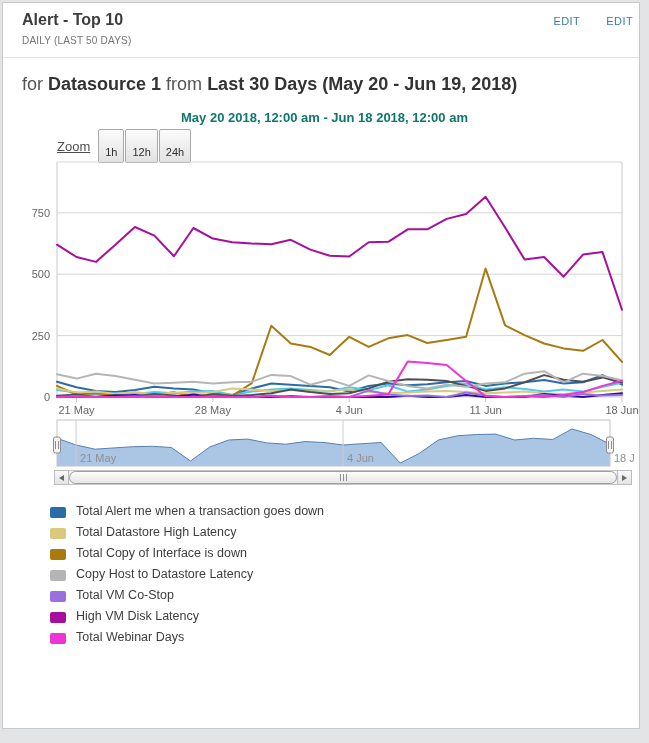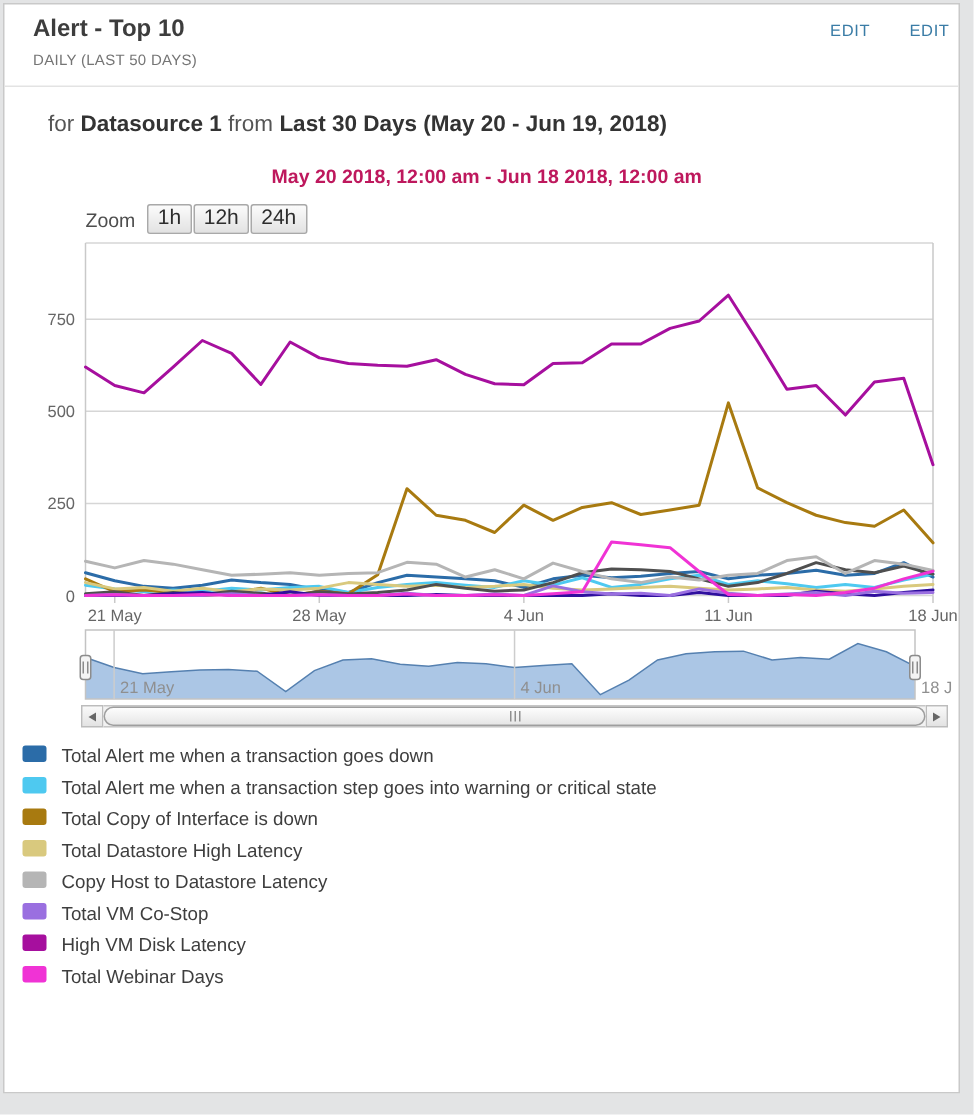--- a/index.html
+++ b/index.html
@@ -14,29 +14,29 @@
   }
   .layer{position:absolute;left:-3px;top:-3px;width:649px;height:594px;}
   .abs{position:absolute;}
 
   .widget-title{left:22px;top:11px;font-size:16px;font-weight:700;color:#3d3d3d;}
   .widget-subtitle{left:22px;top:35px;font-size:10px;color:#757575;letter-spacing:.2px;}
   .header-links{top:15px;right:16px;font-size:11px;letter-spacing:.4px;}
   .header-link{color:#3a7ca6;cursor:pointer;margin-left:23px;text-decoration:none;}
   .header-divider{left:3px;top:57px;width:636px;height:0;border-top:1px solid #e3e3e3;}
 
-  .context-row{left:32px;top:74px;font-size:15px;color:#555;}
+  .context-row{left:22px;top:74px;font-size:18px;color:#555;}
   .context-row .b{font-weight:700;color:#333;}
 
-  .chart-title{left:0;top:110px;width:649px;text-align:center;font-size:13px;font-weight:700;color:#be185d;}
+  .chart-title{left:0;top:110px;width:649px;text-align:center;font-size:13px;font-weight:700;color:#0f766e;}
 
   .zoom-row{left:57px;top:136px;display:flex;align-items:center;height:20px;}
-  .zoom-label{font-size:13px;color:#4e4e4e;margin-right:8px;}
+  .zoom-label{font-size:13px;color:#4e4e4e;margin-right:8px;text-decoration:underline;}
   .zoom-btn{
-    font-size:14px;color:#2d2d2d;padding:0 6px 3px;line-height:1.1;
+    font-size:11px;color:#2d2d2d;padding:16px 6px 3px;line-height:1.1;
     border:1px solid #a9a9a9;border-radius:2px;margin-right:1px;
     background:linear-gradient(#fbfbfb,#e2e2e2);cursor:pointer;
   }
 
   svg.chart-svg{position:absolute;left:0;top:0;pointer-events:none;}
   svg text{font-family:"Liberation Sans",sans-serif;}
 
   .scrollbar{left:54px;top:470px;width:578px;height:15px;display:flex;}
   .scroll-btn{
     width:15px;height:15px;box-sizing:border-box;flex:none;cursor:pointer;
@@ -53,21 +53,21 @@
     background:linear-gradient(#fdfdfd,#e6e6e6);
     display:flex;align-items:center;justify-content:center;
   }
   .grip{display:flex;gap:2px;}
   .grip i{display:block;width:1px;height:7px;background:#8f8f8f;}
   .tri{width:0;height:0;}
   .tri-left{border-top:3.5px solid transparent;border-bottom:3.5px solid transparent;border-right:5px solid #666;}
   .tri-right{border-top:3.5px solid transparent;border-bottom:3.5px solid transparent;border-left:5px solid #666;}
 
   .legend{left:15px;top:497px;}
-  .legend-item{display:flex;align-items:flex-start;height:21px;cursor:pointer;}
+  .legend-item{display:flex;align-items:flex-end;height:21px;cursor:pointer;margin-left:35px;}
   .swatch{width:16px;height:11px;border-radius:2px;margin-right:10px;flex:none;}
   .legend-label{font-size:12.5px;color:#3e3e3e;}
 </style>
 </head>
 <body>
 
 <div class="card">
   <div class="layer">
 
     <div class="abs widget-title">Alert - Top 10</div>
@@ -159,30 +159,26 @@
         <span class="tri tri-right"></span>
       </div>
     </div>
 
     <div class="abs legend">
       <div class="legend-item">
         <span class="swatch" style="background: rgb(43, 108, 168);"></span>
         <span class="legend-label">Total Alert me when a transaction goes down</span>
       </div>
       <div class="legend-item">
-        <span class="swatch" style="background: rgb(78, 201, 240);"></span>
-        <span class="legend-label">Total Alert me when a transaction step goes into warning or critical state</span>
+        <span class="swatch" style="background: rgb(217, 201, 126);"></span>
+        <span class="legend-label">Total Datastore High Latency</span>
       </div>
       <div class="legend-item">
         <span class="swatch" style="background: rgb(168, 122, 16);"></span>
         <span class="legend-label">Total Copy of Interface is down</span>
-      </div>
-      <div class="legend-item">
-        <span class="swatch" style="background: rgb(217, 201, 126);"></span>
-        <span class="legend-label">Total Datastore High Latency</span>
       </div>
       <div class="legend-item">
         <span class="swatch" style="background: rgb(181, 181, 181);"></span>
         <span class="legend-label">Copy Host to Datastore Latency</span>
       </div>
       <div class="legend-item">
         <span class="swatch" style="background: rgb(154, 111, 224);"></span>
         <span class="legend-label">Total VM Co-Stop</span>
       </div>
       <div class="legend-item">

